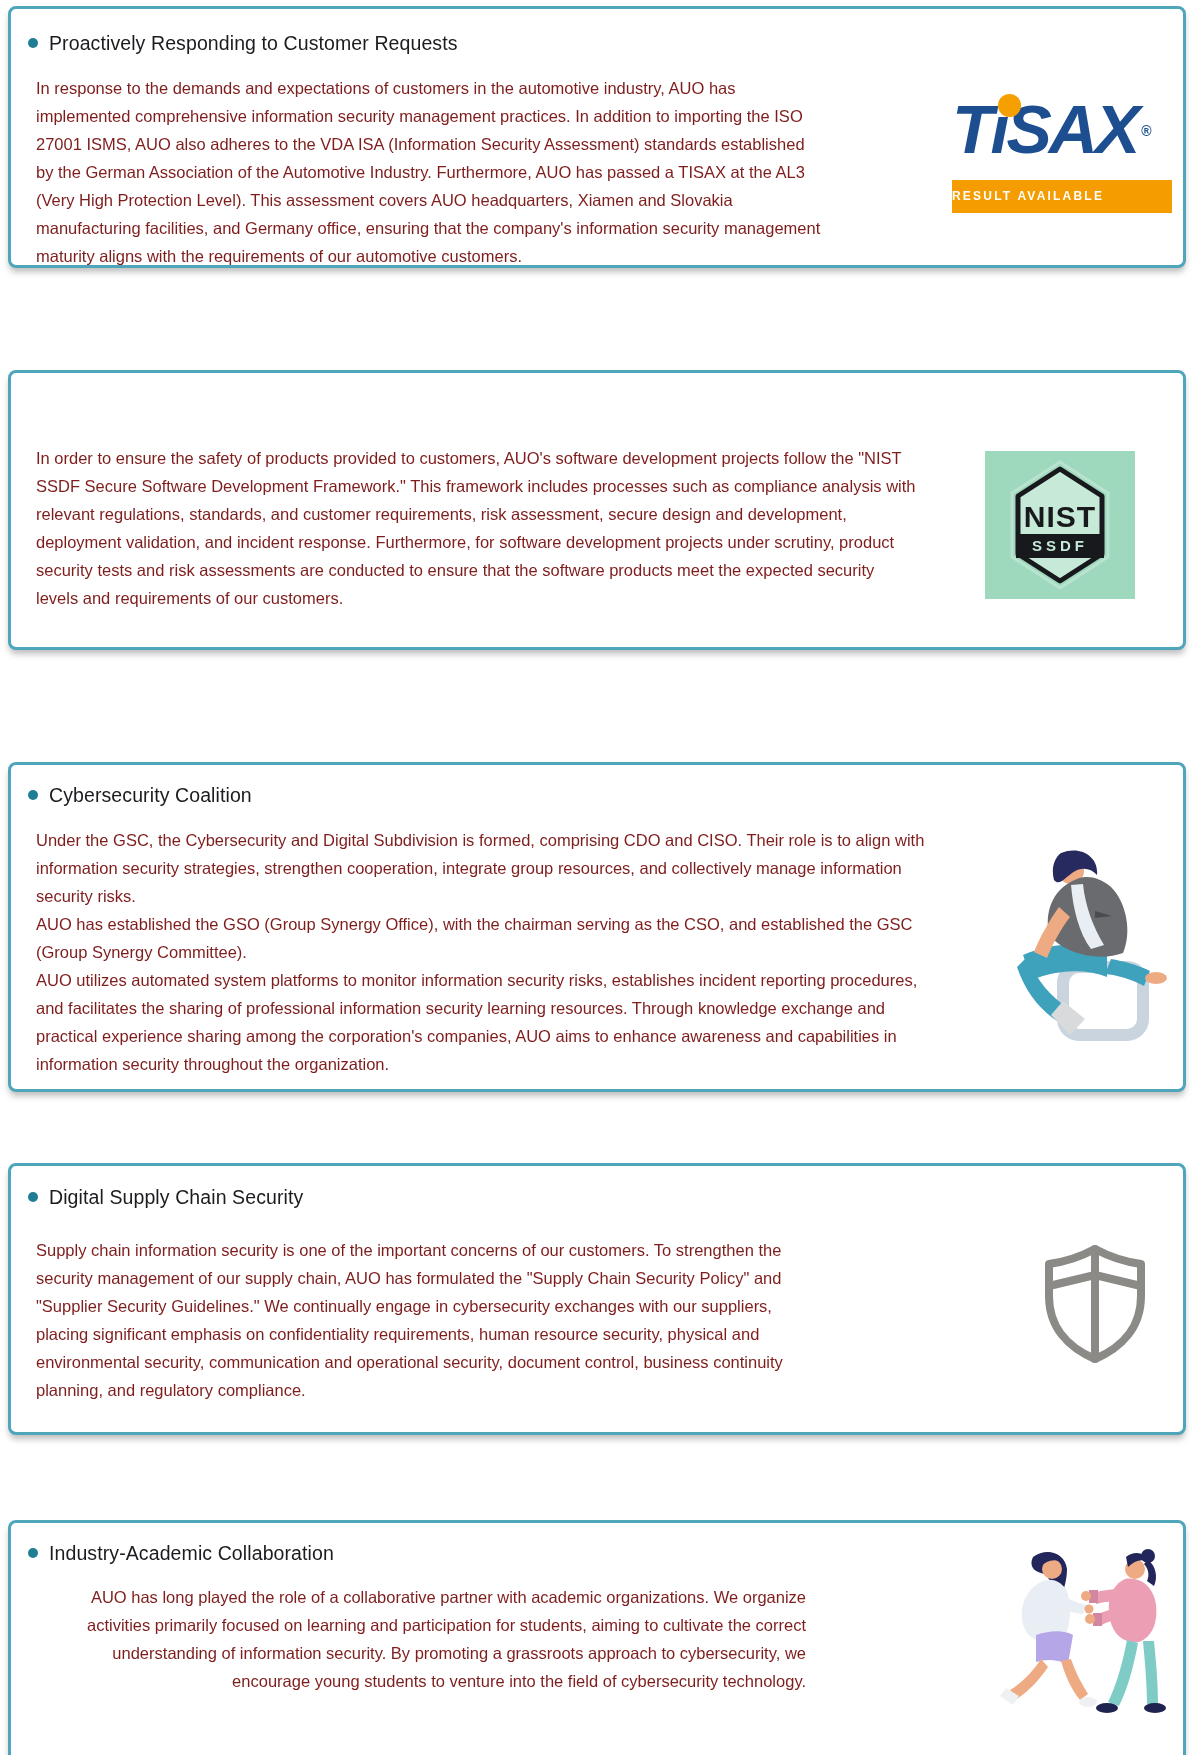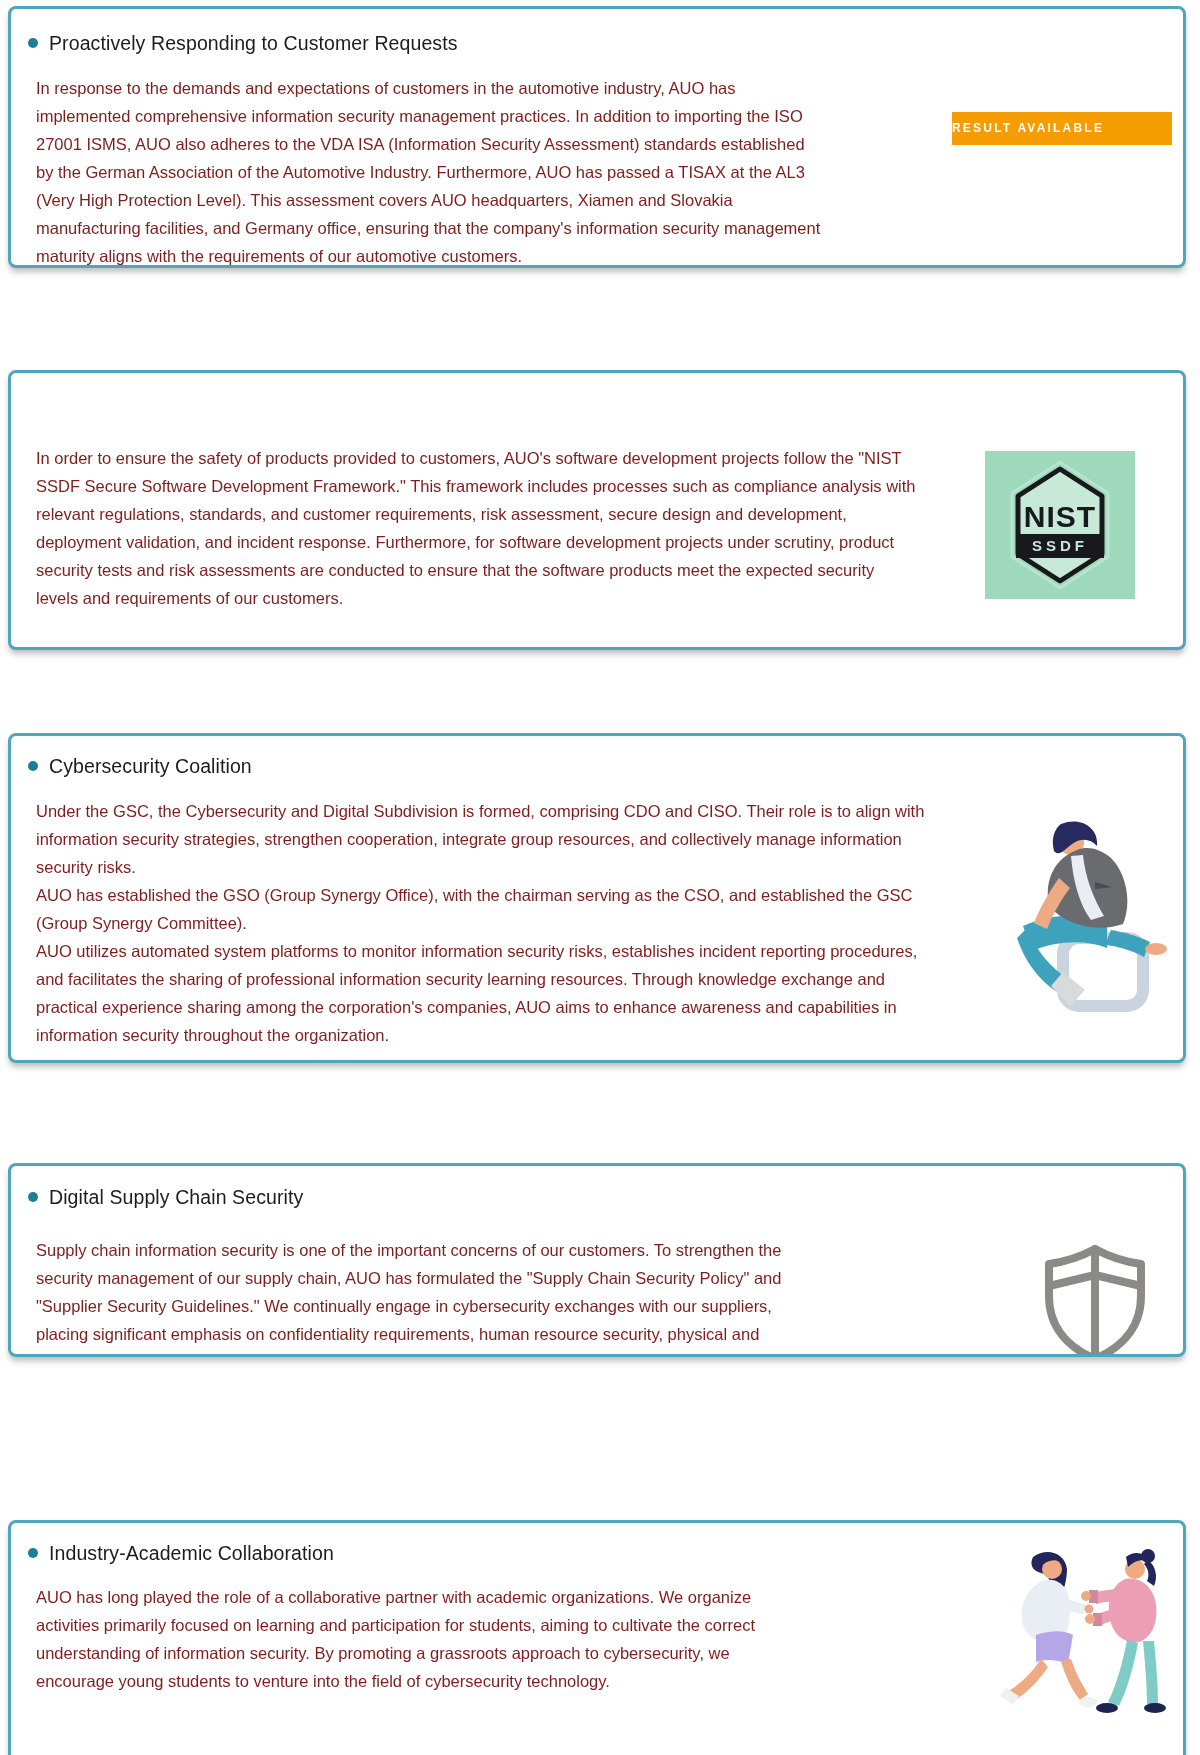--- a/index.html
+++ b/index.html
@@ -9,36 +9,36 @@
     -webkit-font-smoothing:antialiased;
   }
   .card{
     position:absolute;left:8px;width:1178px;box-sizing:border-box;
     border:3px solid #4fa5ba;border-radius:8px;background:#ffffff;
     box-shadow:0 5px 6px -1px rgba(110,110,110,0.45);
     overflow:hidden;
   }
   .c1{top:6px;height:262px;}
   .c2{top:370px;height:280px;}
-  .c3{top:733px;height:330px;}
-  .c4{top:1163px;height:194px;}
+  .c3{top:762px;height:330px;}
+  .c4{top:1163px;height:272px;}
   .c5{top:1520px;height:268px;}
 
   .card-head{position:absolute;left:17px;display:flex;align-items:center;gap:11px;}
   .c1 .card-head{top:20px;} .c2 .card-head{top:18px;} .c3 .card-head{top:16px;}
   .c4 .card-head{top:17px;} .c5 .card-head{top:16px;}
   .dot{width:10px;height:10px;border-radius:50%;background:#1f7e94;flex:0 0 auto;}
   .title{margin:0;font-size:19.5px;line-height:28px;font-weight:500;color:#1b1c1f;letter-spacing:0.1px;}
 
   .card-body{position:absolute;left:25px;font-size:16.5px;line-height:28px;color:#7f1d1d;}
   .c1 .card-body{top:65px;width:790px;}
   .c2 .card-body{top:71px;width:880px;}
   .c3 .card-body{top:61px;width:900px;}
   .c4 .card-body{top:70px;width:790px;}
-  .c5 .card-body{top:60px;width:770px;}
+  .c5 .card-body{top:60px;width:770px;text-align:right;}
   .card-body p{margin:0;}
 
   
   .tisax{position:absolute;top:86px;right:23px;width:208px;}
   .tisax-word{
     font-style:italic;font-weight:700;font-size:68px;line-height:68px;
     color:#1c4e90;letter-spacing:-3px;white-space:nowrap;
   }
   .i-wrap{position:relative;display:inline-block;}
   .i-dot{position:absolute;top:-1px;left:7px;width:23px;height:23px;border-radius:50%;background:#f5a000;}
@@ -61,20 +61,21 @@
 
 <section class="card c1">
   <div class="card-head">
     <span class="dot"></span>
     <h2 class="title">Proactively Responding to Customer Requests</h2>
   </div>
   <div class="card-body">
     <p>In response to the demands and expectations of customers in the automotive industry, AUO has implemented comprehensive information security management practices. In addition to importing the ISO 27001 ISMS, AUO also adheres to the VDA ISA (Information Security Assessment) standards established by the German Association of the Automotive Industry. Furthermore, AUO has passed a TISAX at the AL3 (Very High Protection Level). This assessment covers AUO headquarters, Xiamen and Slovakia manufacturing facilities, and Germany office, ensuring that the company's information security management maturity aligns with the requirements of our automotive customers.</p>
   </div>
   <div class="tisax">
+    <div class="tisax-word"><span>T</span><span class="i-wrap"><span>ı</span><span class="i-dot"></span></span><span>SAX</span><span class="tisax-reg">®</span></div>
     <div class="tisax-banner">RESULT AVAILABLE</div>
   </div>
 </section>
 
 <section class="card c2">
   <div class="card-body">
     <p>In order to ensure the safety of products provided to customers, AUO's software development projects follow the "NIST SSDF Secure Software Development Framework." This framework includes processes such as compliance analysis with relevant regulations, standards, and customer requirements, risk assessment, secure design and development, deployment validation, and incident response. Furthermore, for software development projects under scrutiny, product security tests and risk assessments are conducted to ensure that the software products meet the expected security levels and requirements of our customers.</p>
   </div>
   <svg class="nist-badge" width="150" height="148" viewBox="0 0 150 148" xmlns="http://www.w3.org/2000/svg">
     <rect x="0" y="0" width="150" height="148" fill="#9ed9be"></rect>

